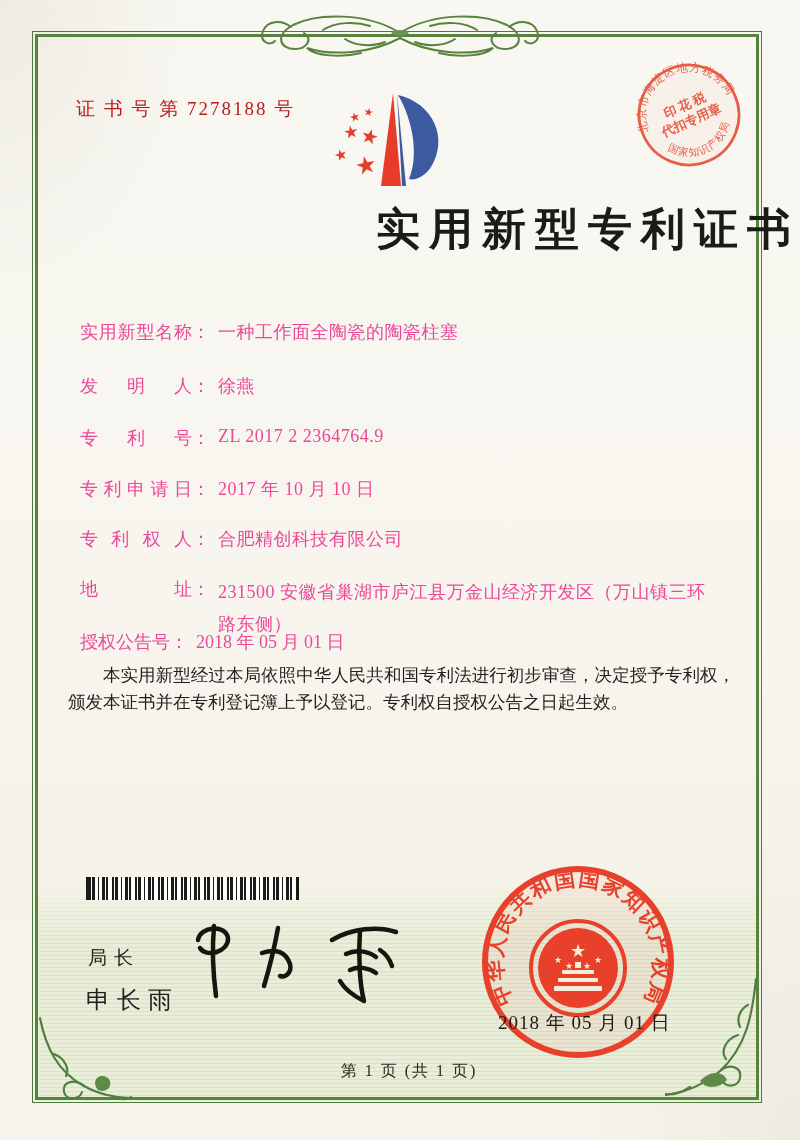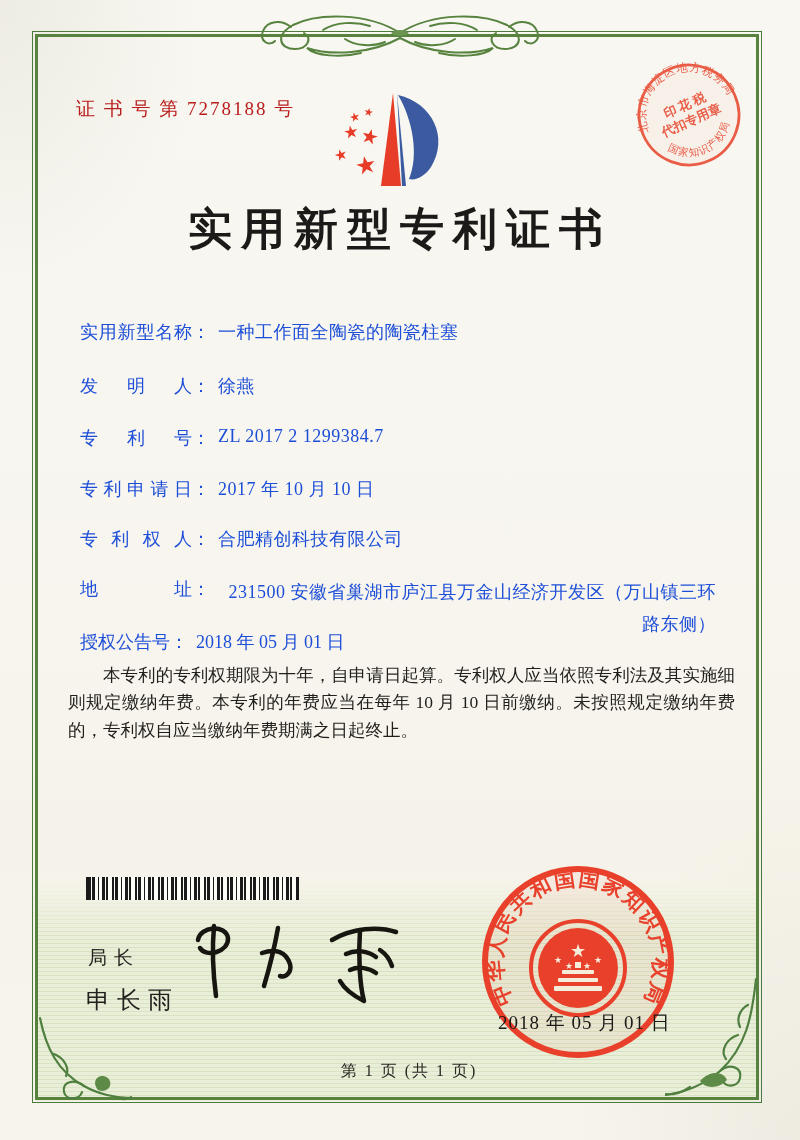--- a/index.html
+++ b/index.html
@@ -18,27 +18,27 @@
     border:1.5px solid #4a7b3c; }
   .frame-inner{ position:absolute; inset:2px; border:3px solid #57833f; }
   .green-band{
     position:absolute; left:37px; right:43px; top:884px; height:217px;
     background:
       linear-gradient(180deg,#f5f3e8 0,rgba(245,243,232,0) 55px),
       repeating-linear-gradient(180deg,#e9eed8 0 3px,#d9e2c2 3px 4px);
   }
   .cert-no{ position:absolute; left:76px; top:96px; font-size:19px; letter-spacing:2px; color:#b91c1c; }
   .logo{ position:absolute; left:331px; top:90px; width:124px; height:102px; }
-  .title{ position:absolute; left:0; width:800px; top:200px; text-align:center;
+  .title{ position:absolute; left:0; width:800px; top:200px; text-align:right;
     font-size:44px; font-weight:bold; letter-spacing:9px; color:#1c1a18; }
-  .field-row{ position:absolute; left:80px; width:660px; font-size:18px; color:#1d4ed8; }
+  .field-row{ position:absolute; left:80px; width:660px; font-size:18px; color:#ec4899; }
   .flabel{ display:inline-block; width:112px; text-align:justify; text-align-last:justify; vertical-align:top; }
   .colon{ display:inline-block; vertical-align:top; margin-right:8px; }
   .fvalue{ display:inline-block; vertical-align:top; letter-spacing:.5px; }
-  .fvalue.addr{ width:498px; line-height:1.75;text-align:right; }
+  .fvalue.addr{ width:498px; line-height:1.75; }
   .grant-no{ position:absolute; left:375px; top:0; }
   .body-text{ position:absolute; left:68px; top:662px; width:667px; font-size:17.5px;
     line-height:1.56; text-align:justify; color:#211f1b; }
   .body-text p{ text-indent:2em; margin:0; }
   .barcode{ position:absolute; left:86px; top:877px; width:213px; height:23px;
     border-left:3px solid #191919; border-right:3px solid #191919;
     background:repeating-linear-gradient(90deg,
       #1b1b1b 0 2px,#fdfdf8 2px 3px,#1b1b1b 3px 6px,#fdfdf8 6px 9px,
       #1b1b1b 9px 10px,#fdfdf8 10px 13px,#1b1b1b 13px 16px,#fdfdf8 16px 17px,
       #1b1b1b 17px 19px,#fdfdf8 19px 23px); }
@@ -134,37 +134,37 @@
 
 <div class="title">实用新型专利证书</div>
 
 <div class="field-row" style="top:320px">
   <span class="flabel">实用新型名称</span><span class="colon">：</span><span class="fvalue">一种工作面全陶瓷的陶瓷柱塞</span>
 </div>
 <div class="field-row" style="top:374px">
   <span class="flabel">发明人</span><span class="colon">：</span><span class="fvalue">徐燕</span>
 </div>
 <div class="field-row" style="top:426px">
-  <span class="flabel">专利号</span><span class="colon">：</span><span class="fvalue">ZL 2017 2 1299384.7</span>
+  <span class="flabel">专利号</span><span class="colon">：</span><span class="fvalue">ZL 2017 2 2364764.9</span>
 </div>
 <div class="field-row" style="top:477px">
   <span class="flabel">专利申请日</span><span class="colon">：</span><span class="fvalue">2017 年 10 月 10 日</span>
 </div>
 <div class="field-row" style="top:527px">
   <span class="flabel">专利权人</span><span class="colon">：</span><span class="fvalue">合肥精创科技有限公司</span>
 </div>
 <div class="field-row" style="top:577px">
   <span class="flabel">地址</span><span class="colon">：</span><span class="fvalue addr">231500 安徽省巢湖市庐江县万金山经济开发区（万山镇三环路东侧）</span>
 </div>
 <div class="field-row" style="top:630px">
   <span>授权公告号</span><span class="colon">：</span><span>2018 年 05 月 01 日</span>
 </div>
 
 <div class="body-text">
-  <p>本专利的专利权期限为十年，自申请日起算。专利权人应当依照专利法及其实施细则规定缴纳年费。本专利的年费应当在每年 10 月 10 日前缴纳。未按照规定缴纳年费的，专利权自应当缴纳年费期满之日起终止。</p>
+  <p>本实用新型经过本局依照中华人民共和国专利法进行初步审查，决定授予专利权，颁发本证书并在专利登记簿上予以登记。专利权自授权公告之日起生效。</p>
 </div>
 
 <div class="barcode"></div>
 
 <div class="director-label">局长</div>
 <div class="director-name">申长雨</div>
 
 <svg class="signature" viewBox="0 0 260 115">
   <g stroke="#16150f" stroke-width="4.5" fill="none" stroke-linecap="round" stroke-linejoin="round">
     <path d="M32,28 C30,50 31,75 34,98"></path>

